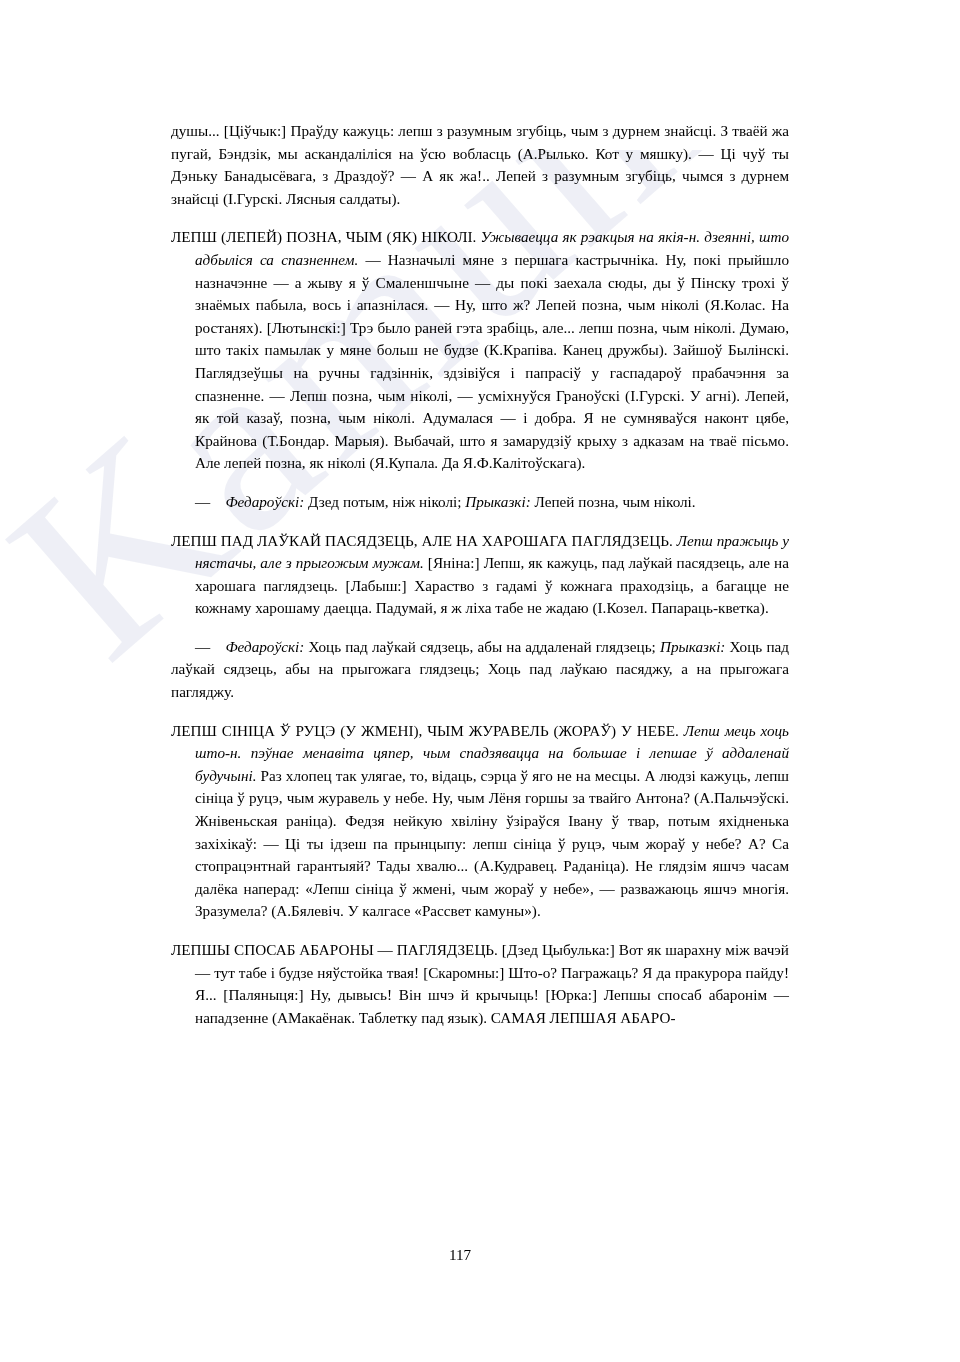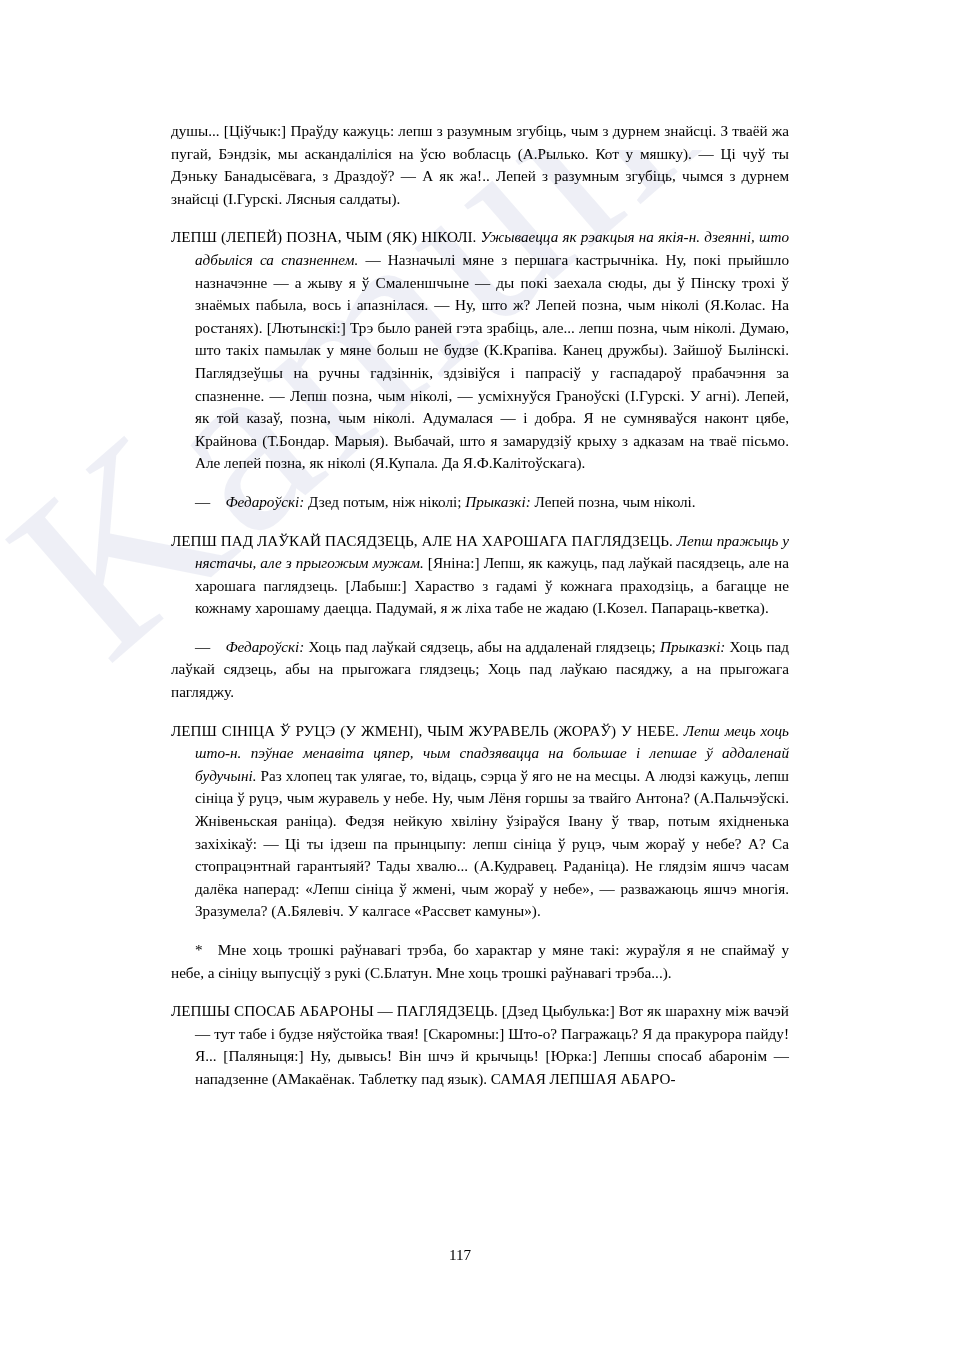--- a/index.html
+++ b/index.html
@@ -109,21 +109,20 @@
     <p class="entry"><span class="caps">ЛЕПШ (ЛЕПЕЙ) ПОЗНА, ЧЫМ (ЯК) НІКОЛІ.</span><i> Ужываецца як рэакцыя на якія-н. дзеянні, што адбыліся са спазненнем.</i><span> — Назначылі мяне з першага кастрычніка. Ну, покі прыйшло назначэнне — а жыву я ў Смаленшчыне — ды покі заехала сюды, ды ў Пінску трохі ў знаёмых пабыла, вось і апазнілася. — Ну, што ж? Лепей позна, чым ніколі (Я.Колас. На ростанях). [Лютынскі:] Трэ было раней гэта зрабіць, але... лепш позна, чым ніколі. Думаю, што такіх памылак у мяне больш не будзе (К.Крапіва. Канец дружбы). Зайшоў Былінскі. Паглядзеўшы на ручны гадзіннік, здзівіўся і папрасіў у гаспадароў прабачэння за спазненне. — Лепш позна, чым ніколі, — усміхнуўся Граноўскі (І.Гурскі. У агні). Лепей, як той казаў, позна, чым ніколі. Адумалася — і добра. Я не сумняваўся наконт цябе, Крайнова (Т.Бондар. Марыя). Выбачай, што я замарудзіў крыху з адказам на тваё пісьмо. Але лепей позна, як ніколі (Я.Купала. Да Я.Ф.Калітоўскага).</span></p>
 
     <p class="source"><span>— </span><i>Федароўскі:</i><span> Дзед потым, ніж ніколі; </span><i>Прыказкі:</i><span> Лепей позна, чым ніколі.</span></p>
 
     <p class="entry"><span class="caps">ЛЕПШ ПАД ЛАЎКАЙ ПАСЯДЗЕЦЬ, АЛЕ НА ХАРОШАГА ПАГЛЯДЗЕЦЬ.</span><i> Лепш пражыць у нястачы, але з прыгожым мужам.</i><span> [Яніна:] Лепш, як кажуць, пад лаўкай пасядзець, але на харошага паглядзець. [Лабыш:] Хараство з гадамі ў кожнага праходзіць, а багацце не кожнаму харошаму даецца. Падумай, я ж ліха табе не жадаю (І.Козел. Папараць-кветка).</span></p>
 
     <p class="source"><span>— </span><i>Федароўскі:</i><span> Хоць пад лаўкай сядзець, абы на аддаленай глядзець; </span><i>Прыказкі:</i><span> Хоць пад лаўкай сядзець, абы на прыгожага глядзець; Хоць пад лаўкаю пасяджу, а на прыгожага пагляджу.</span></p>
 
     <p class="entry"><span class="caps">ЛЕПШ СІНІЦА Ў РУЦЭ (У ЖМЕНІ), ЧЫМ ЖУРАВЕЛЬ (ЖОРАЎ) У НЕБЕ.</span><i> Лепш мець хоць што-н. пэўнае менавіта цяпер, чым спадзявацца на большае і лепшае ў аддаленай будучыні.</i><span> Раз хлопец так улягае, то, відаць, сэрца ў яго не на месцы. А людзі кажуць, лепш сініца ў руцэ, чым журавель у небе. Ну, чым Лёня горшы за твайго Антона? (А.Пальчэўскі. Жнівеньская раніца). Федзя нейкую хвіліну ўзіраўся Івану ў твар, потым яхідненька захіхікаў: — Ці ты ідзеш па прынцыпу: лепш сініца ў руцэ, чым жораў у небе? А? Са стопрацэнтнай гарантыяй? Тады хвалю... (А.Кудравец. Раданіца). Не глядзім яшчэ часам далёка наперад: «Лепш сініца ў жмені, чым жораў у небе», — разважаюць яшчэ многія. Зразумела? (А.Бялевіч. У калгасе «Рассвет камуны»).</span></p>
 
-    <p class="para"><span>* Мне хоць трошкі раўнавагі трэба, бо характар у мяне такі: жураўля я не спаймаў у небе, а сініцу выпусціў з рукі (С.Блатун. Мне хоць трошкі раўнавагі трэба...).</span></p>
 
 
     <p class="entry"><span class="caps">ЛЕПШЫ СПОСАБ АБАРОНЫ — ПАГЛЯДЗЕЦЬ.</span><span> [Дзед Цыбулька:] Вот як шарахну між вачэй — тут табе і будзе няўстойка твая! [Скаромны:] Што-о? Пагражаць? Я да пракурора пайду! Я... [Паляныця:] Ну, дывысь! Він шчэ й крычыць! [Юрка:] Лепшы спосаб абаронім — нападзенне (АМакаёнак. Таблетку пад язык). САМАЯ ЛЕПШАЯ АБАРО-</span></p>
 
   </div>
 
   <div class="pageno">117</div>
 
 </div>
 

